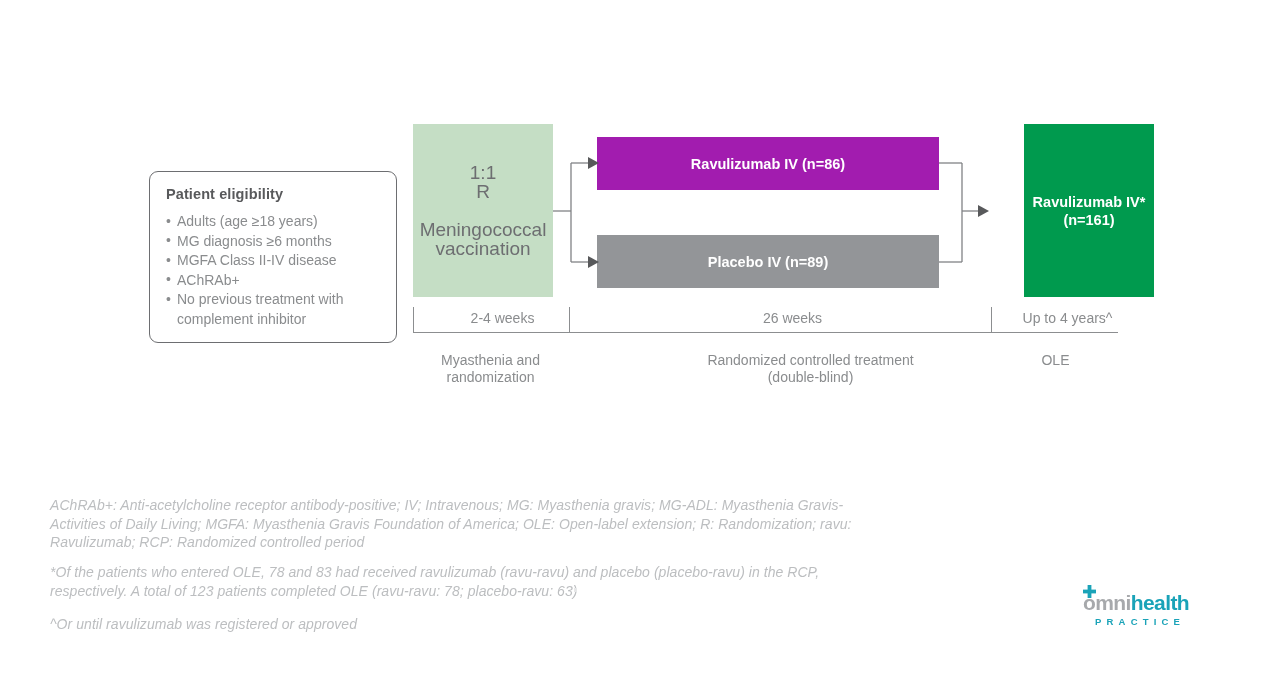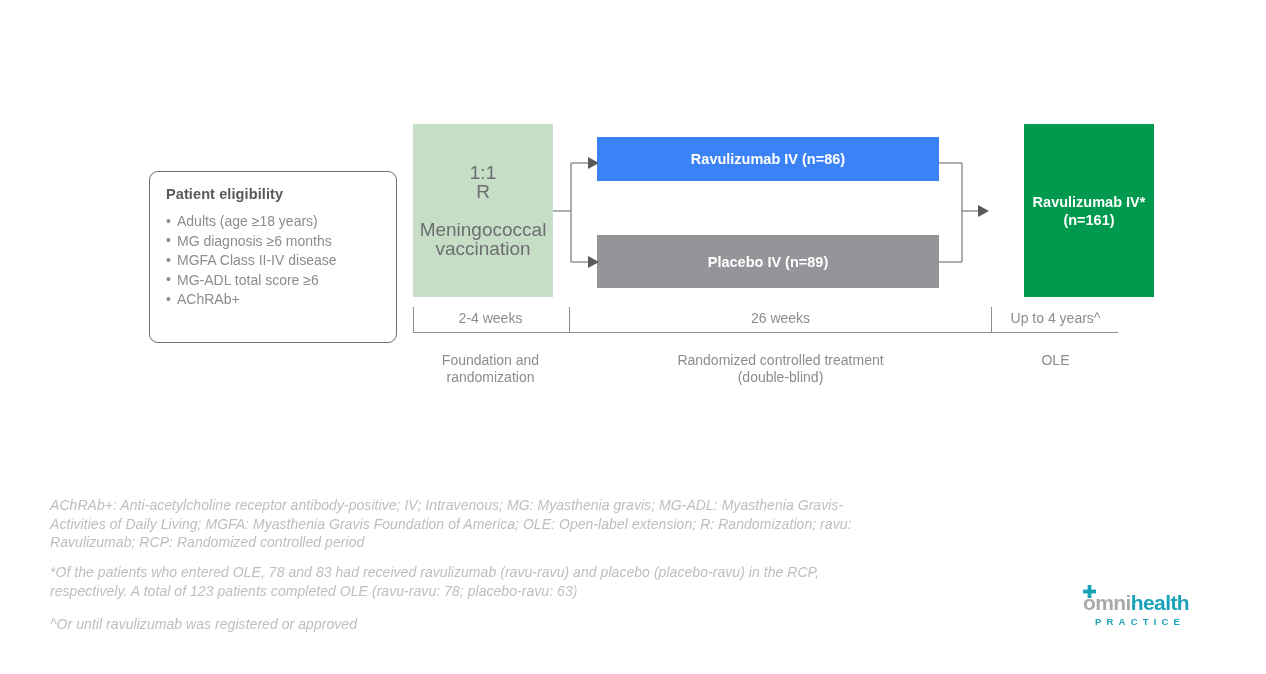--- a/index.html
+++ b/index.html
@@ -78,22 +78,22 @@
     line-height: 19px;
     flex-direction: column;
   }
   #screening-ratio { white-space: pre-line; }
   #screening-vacc { margin-top: 19px; white-space: pre-line; }
 
   #ravulizumab-box {
     left: 597px;
     top: 137px;
     width: 342px;
-    height: 44px;
-    background: #3b82f6;
+    height: 53px;
+    background: #a21caf;
     color: #ffffff;
     font-size: 14.5px;
     font-weight: bold;
   }
   #placebo-box {
     left: 597px;
     top: 235px;
     width: 342px;
     height: 53px;
     background: #939598;
@@ -147,36 +147,37 @@
     width: 1.3px;
     height: 25px;
     background: #8c8e90;
   }
   .tl-label {
     position: absolute;
     top: 5px;
     font-size: 14px;
     color: #8a8c8e;
     text-align: center;
+    padding-left: 12px;
   }
   #tl-label-0 { left: 0px;   width: 155px; }
   #tl-label-1 { left: 157px; width: 421px; }
   #tl-label-2 { left: 580px; width: 125px; }
 
   .phase-label {
     position: absolute;
     top: 352px;
     font-size: 14px;
     color: #8a8c8e;
     text-align: center;
     line-height: 17px;
     white-space: pre-line;
   }
   #phase-0 { left: 413px; width: 155px; }
-  #phase-1 { left: 570px; width: 421px; }
+  #phase-1 { left: 600px; width: 421px; }
   #phase-2 { left: 993px; width: 125px; }
 
   
   .footnote {
     position: absolute;
     font-size: 14px;
     font-style: italic;
     color: #bcbec0;
     line-height: 18.5px;
     letter-spacing: .05px;
@@ -228,22 +229,22 @@
 </style>
 </head>
 <body>
 
 <div id="eligibility-card">
   <div id="eligibility-title">Patient eligibility</div>
   <ul id="eligibility-list">
     <li>Adults (age ≥18 years)</li>
     <li>MG diagnosis ≥6 months</li>
     <li>MGFA Class II-IV disease</li>
-    <li>MG-ADL total score ≥6</li>
     <li>AChRAb+</li>
+    <li>No previous treatment with complement inhibitor</li>
   </ul>
 </div>
 
 <div class="flow-box" id="screening-box">
   <div id="screening-ratio">1:1
 R</div>
   <div id="screening-vacc">Meningococcal
 vaccination</div>
 </div>
 
@@ -279,21 +280,21 @@
 <div id="timeline">
   <div class="tl-rule"></div>
   <div class="tl-tick" style="left:0px;"></div>
   <div class="tl-tick" style="left:156px;"></div>
   <div class="tl-tick" style="left:578px;"></div>
   <div class="tl-label" id="tl-label-0">2-4 weeks</div>
   <div class="tl-label" id="tl-label-1">26 weeks</div>
   <div class="tl-label" id="tl-label-2">Up to 4 years^</div>
 </div>
 
-<div class="phase-label" id="phase-0">Foundation and
+<div class="phase-label" id="phase-0">Myasthenia and
 randomization</div>
 <div class="phase-label" id="phase-1">Randomized controlled treatment
 (double-blind)</div>
 <div class="phase-label" id="phase-2">OLE</div>
 
 <div class="footnote" id="footnote-abbrev">AChRAb+: Anti-acetylcholine receptor antibody-positive; IV; Intravenous; MG: Myasthenia gravis; MG-ADL: Myasthenia Gravis-Activities of Daily Living; MGFA: Myasthenia Gravis Foundation of America; OLE: Open-label extension; R: Randomization; ravu: Ravulizumab; RCP: Randomized controlled period</div>
 <div class="footnote" id="footnote-star">*Of the patients who entered OLE, 78 and 83 had received ravulizumab (ravu-ravu) and placebo (placebo-ravu) in the RCP, respectively. A total of 123 patients completed OLE (ravu-ravu: 78; placebo-ravu: 63)</div>
 <div class="footnote" id="footnote-caret">^Or until ravulizumab was registered or approved</div>
 <div id="stray-mark"></div>
 

